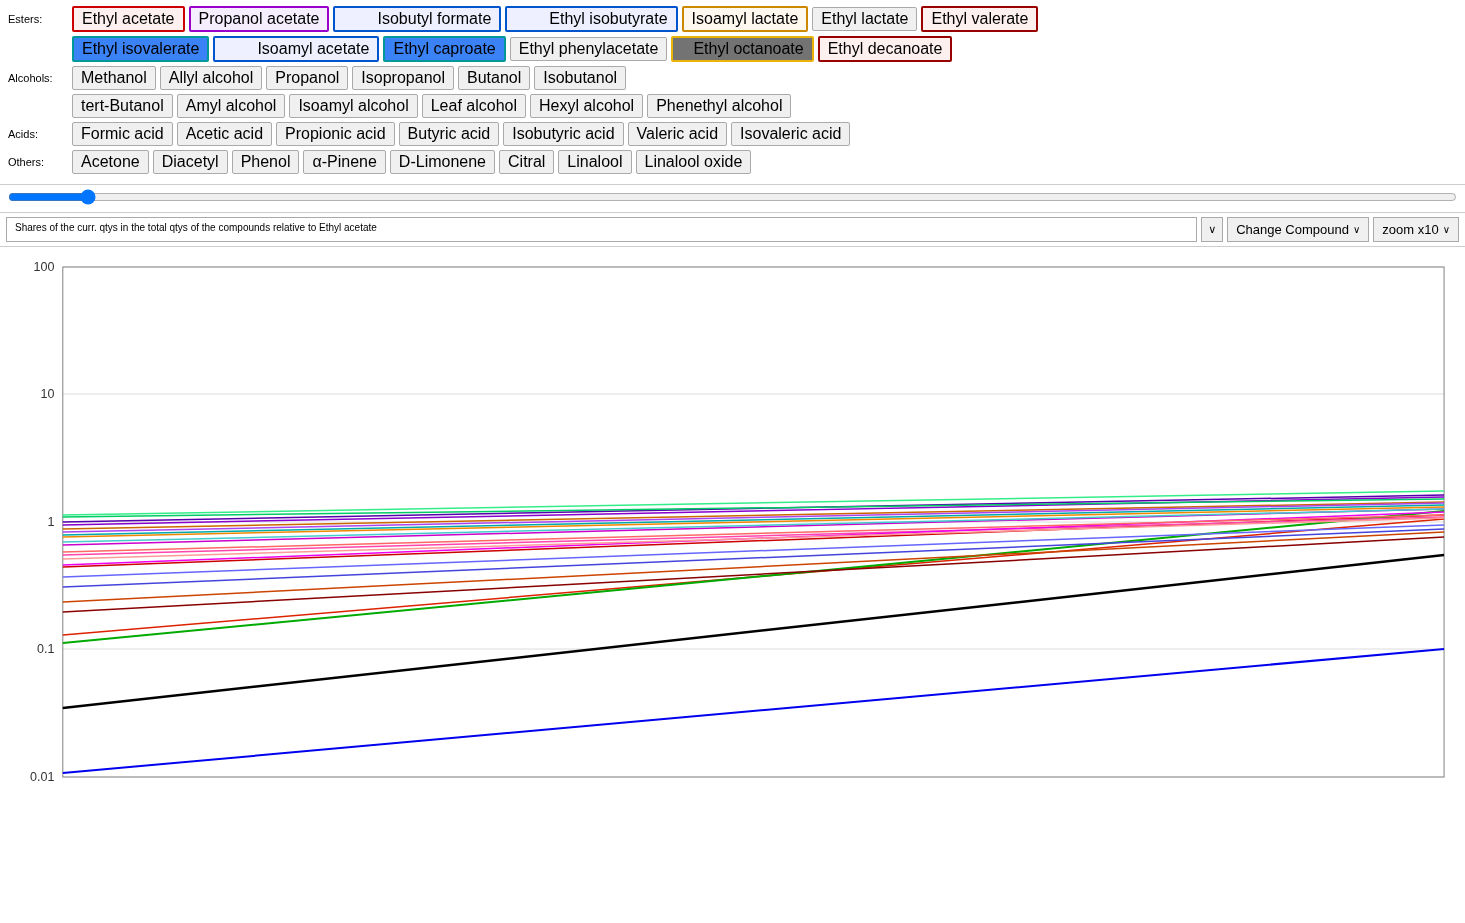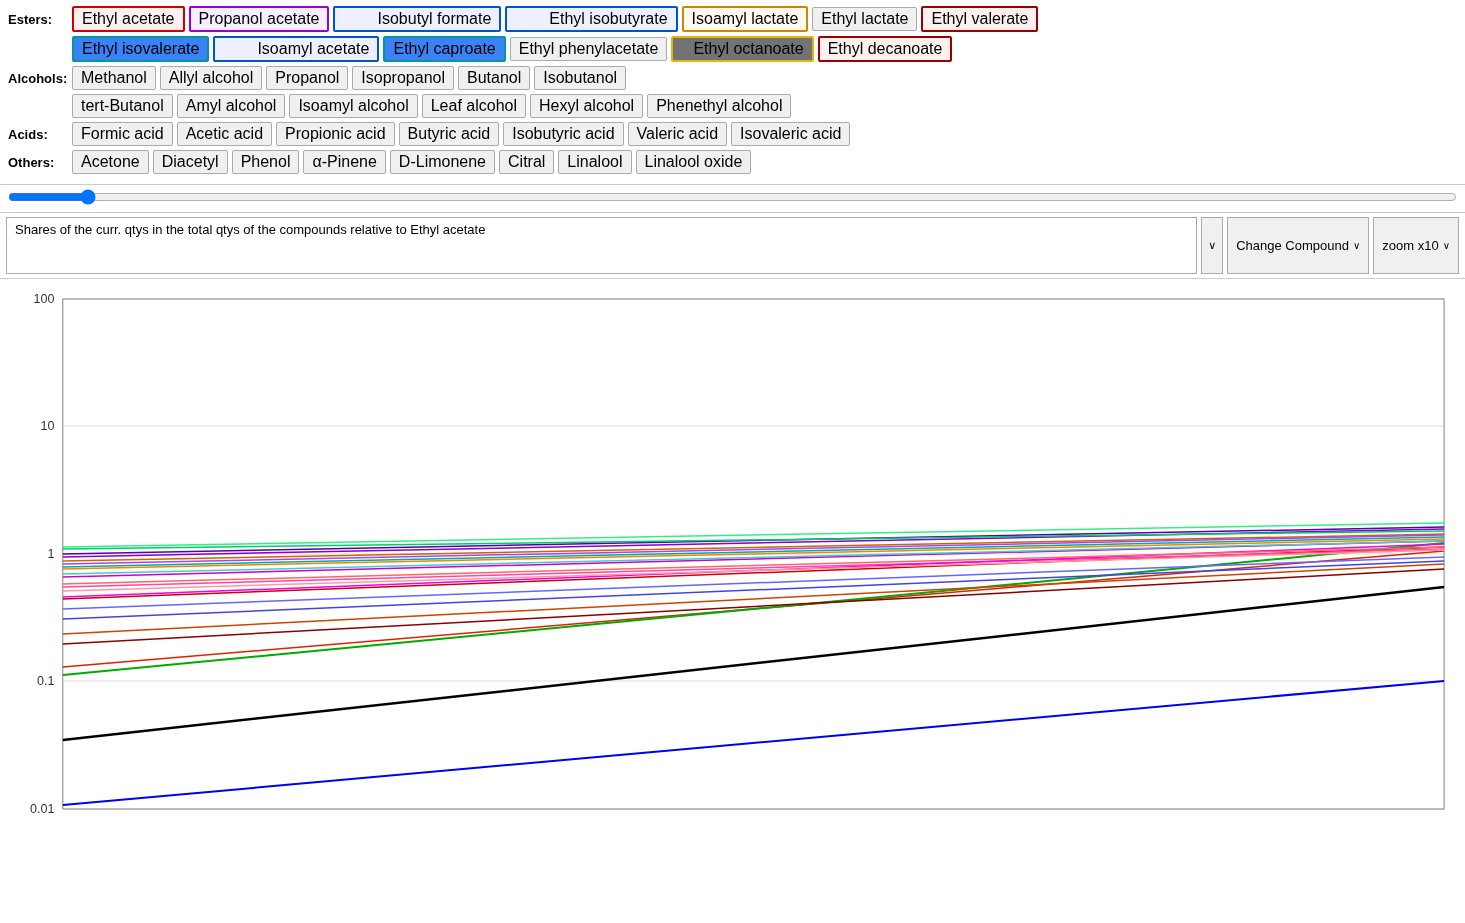--- a/index.html
+++ b/index.html
@@ -12,23 +12,23 @@
 
     .compound-row {
       display: flex;
       align-items: center;
       flex-wrap: wrap;
       margin-bottom: 4px;
       gap: 4px;
     }
 
     .category-label {
-      font-weight: bold;
+      font-weight: normal;
       min-width: 60px;
-      font-size: 13px;
+      font-size: 11px;
     }
 
     .compound-btn {
       border: 1px solid #aaa;
       background: #f0f0f0;
       padding: 2px 8px;
       cursor: pointer;
       font-size: 16px;
       border-radius: 2px;
     }
@@ -55,28 +55,28 @@
       align-items: stretch;
       border-bottom: 1px solid #ccc;
       padding: 4px 6px;
       gap: 4px;
     }
 
     .toolbar-label {
       flex: 1;
       border: 1px solid #aaa;
       padding: 4px 8px;
-      font-size: 13px;
+      font-size: 10px;
       background: #fff;
     }
 
     .toolbar-btn {
       border: 1px solid #aaa;
       background: #f0f0f0;
-      padding: 20px 8px;
+      padding: 4px 8px;
       cursor: pointer;
       display: flex;
       align-items: center;
       gap: 4px;
       font-size: 13px;
     }
 
     .chevron { font-size: 10px; }
 
     .chart-area {

